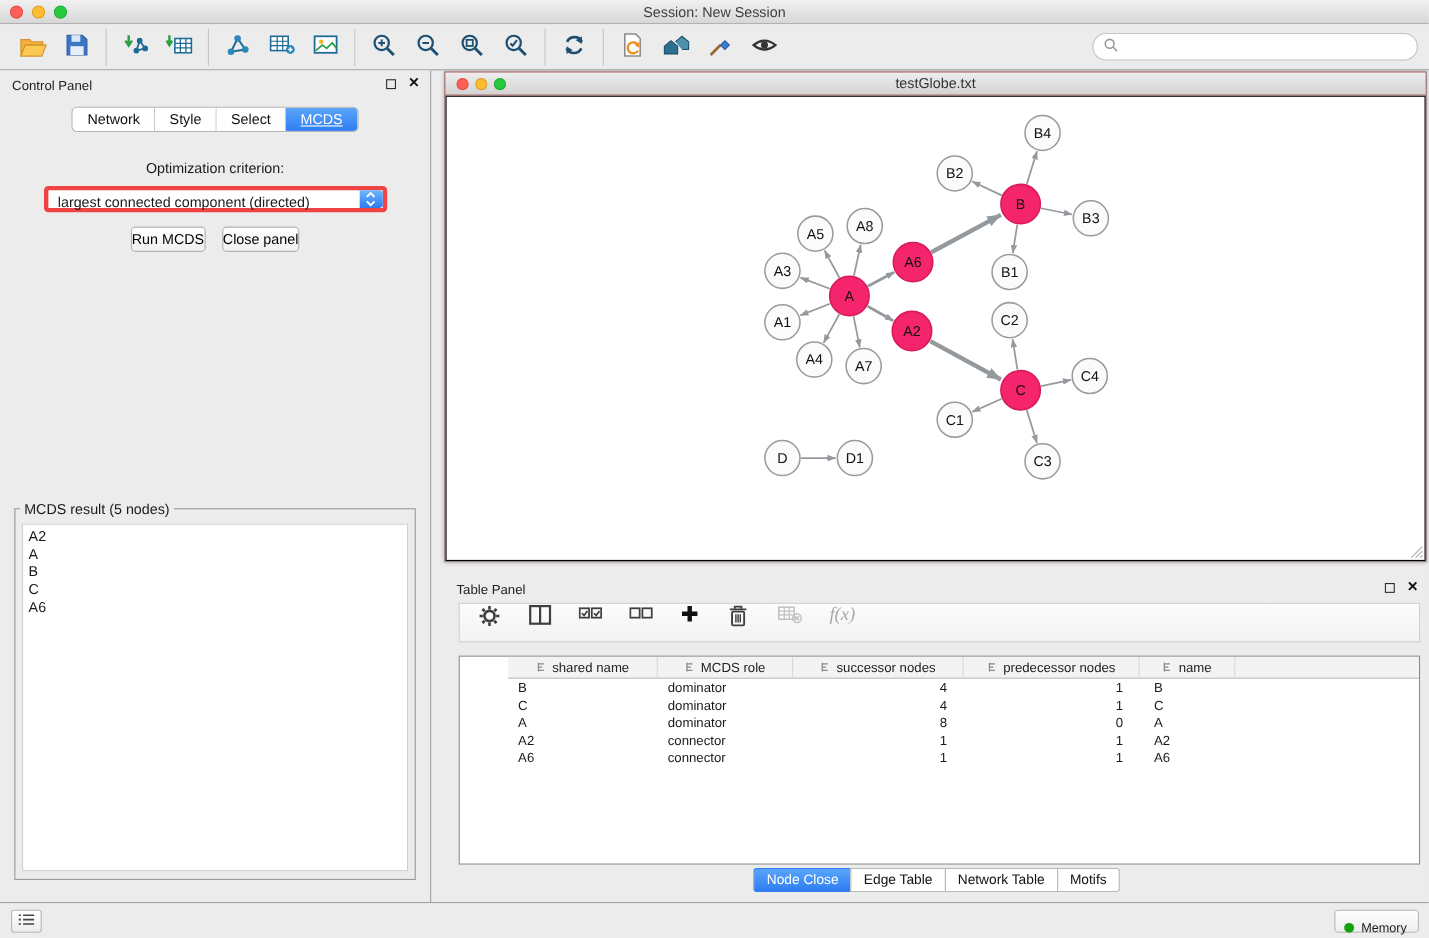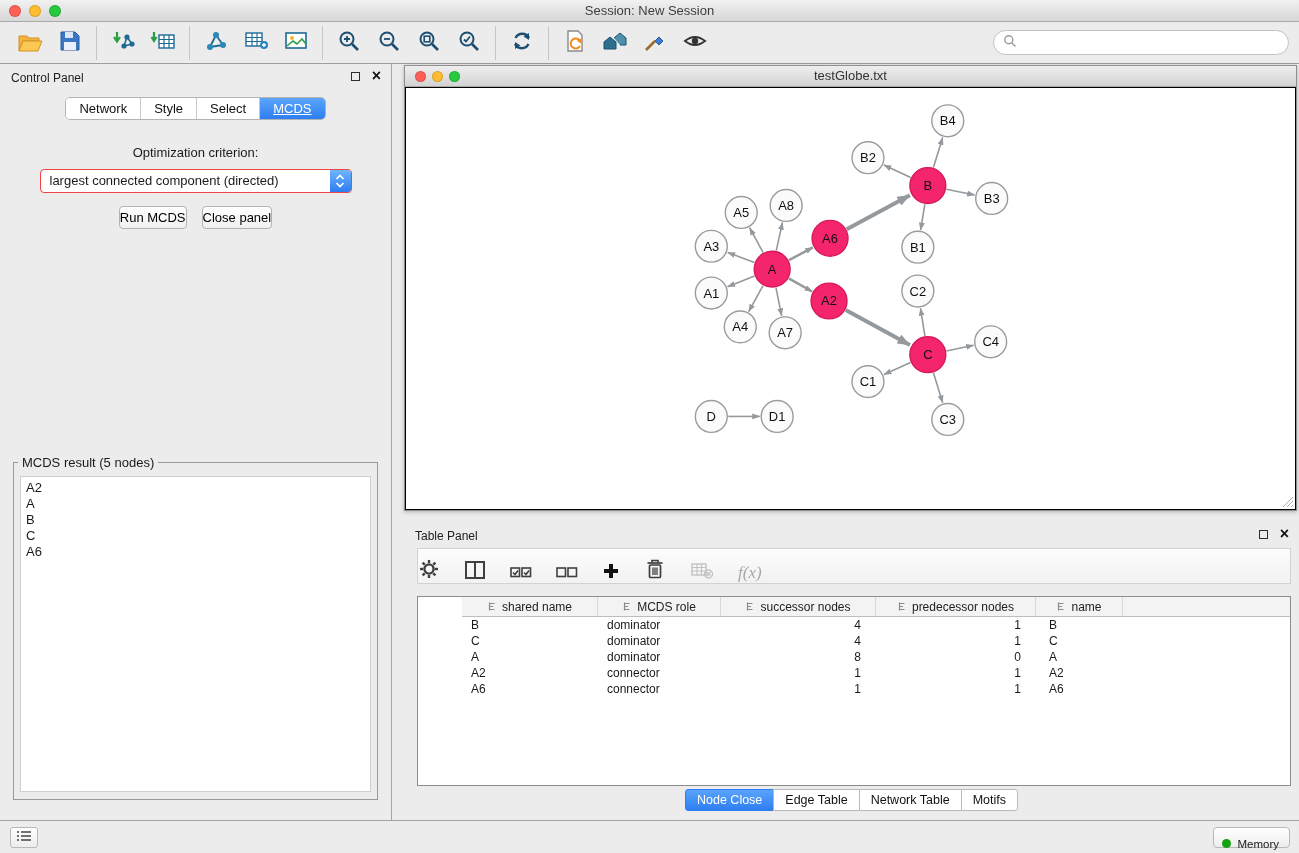--- a/index.html
+++ b/index.html
@@ -33,21 +33,21 @@
   
   .control-panel { position:absolute; left:0; top:64px; width:392px; height:756px;
     background:#ececec; border-right:1px solid #a6a6a6; }
   .seg-tabs { display:flex; justify-content:center; margin-top:7px; }
   .seg-wrap { display:inline-flex; border:1px solid #b3b3b3; border-radius:5px; overflow:hidden; background:#fff; }
   .seg { padding:3px 13px; font-size:13px; border-right:1px solid #c9c9c9; background:#fff; color:#111; }
   .seg:last-child { border-right:none;text-decoration:underline; }
   .seg.active { background:linear-gradient(#5ba5fb,#2e7ef2); color:#fff; }
   .opt-label { text-align:center; margin-top:25px; font-size:13px; }
   .dropdown { position:relative; width:312px; height:24px; margin:9px auto 0; background:#fff;
-    border:1px solid #ef4444; border-radius:4px; }
+    border:4px solid #ef4444; border-radius:4px; }
   .dd-text { position:absolute; left:9px; top:0; line-height:22px; font-size:13px; white-space:nowrap; }
   .dd-stepper { position:absolute; right:0; top:0; width:21px; height:100%;
     background:linear-gradient(#70b5fd,#2d7cf0); border-radius:0 3px 3px 0;
     display:flex; align-items:center; justify-content:center; }
   .btn-row { display:flex; justify-content:center; gap:15px; margin-top:13px; }
   .btn { padding:3px 0; background:linear-gradient(#ffffff,#f0f0f0); border:1px solid #b3b3b3;
     border-radius:4px; font-size:13px; }
   .result-box { position:absolute; left:13px; right:13px; top:391px; bottom:20px; border:1px solid #999;
     background:#ececec; }
   .result-box legend { margin-left:4px; padding:0 4px; font-size:13px; }
@@ -64,21 +64,21 @@
   .net-titlebar .lights { top:5px; left:10px; gap:6px; }
   .net-titlebar .light { width:11px; height:11px; }
   .net-body { position:absolute; left:0; top:21px; right:0; bottom:0; background:#fff; border:1px solid #000; }
   .net-body svg { width:100%; height:100%; display:block; }
   .resize-grip { position:absolute; right:1px; bottom:1px; }
 
   
   .table-panel { position:absolute; left:404px; top:522px; width:895px; height:298px; }
   .table-toolbar { position:absolute; left:13px; right:8px; top:26px; height:36px;
     background:linear-gradient(#fcfcfc,#f2f2f2); border:1px solid #d2d2d2;
-    display:flex; align-items:flex-end; gap:24px; }
+    display:flex; align-items:flex-start; gap:24px; padding-left:16px; }
   .fx-label { font-family:"Liberation Serif","DejaVu Serif",serif; font-style:italic; font-size:17px; color:#a8a8a8; }
   .table-wrap { position:absolute; left:13px; right:8px; top:74px; bottom:34px;
     border:1px solid #8c8c8c; background:#fff; overflow:hidden;padding-left:44px; }
   .thead, .trow { display:grid; grid-template-columns:136px 123px 155px 160px 87px 1fr; }
   .thead { height:20px; background:#f3f3f3; border-bottom:1px solid #bdbdbd; }
   .th { display:flex; align-items:center; justify-content:center; gap:5px; font-size:12px; color:#222;
     border-right:1px solid #d9d9d9; overflow:hidden; }
   .th:last-child { border-right:none; }
   .trow { height:16px; align-items:center; font-size:12px; }
   .td { line-height:16px; }

